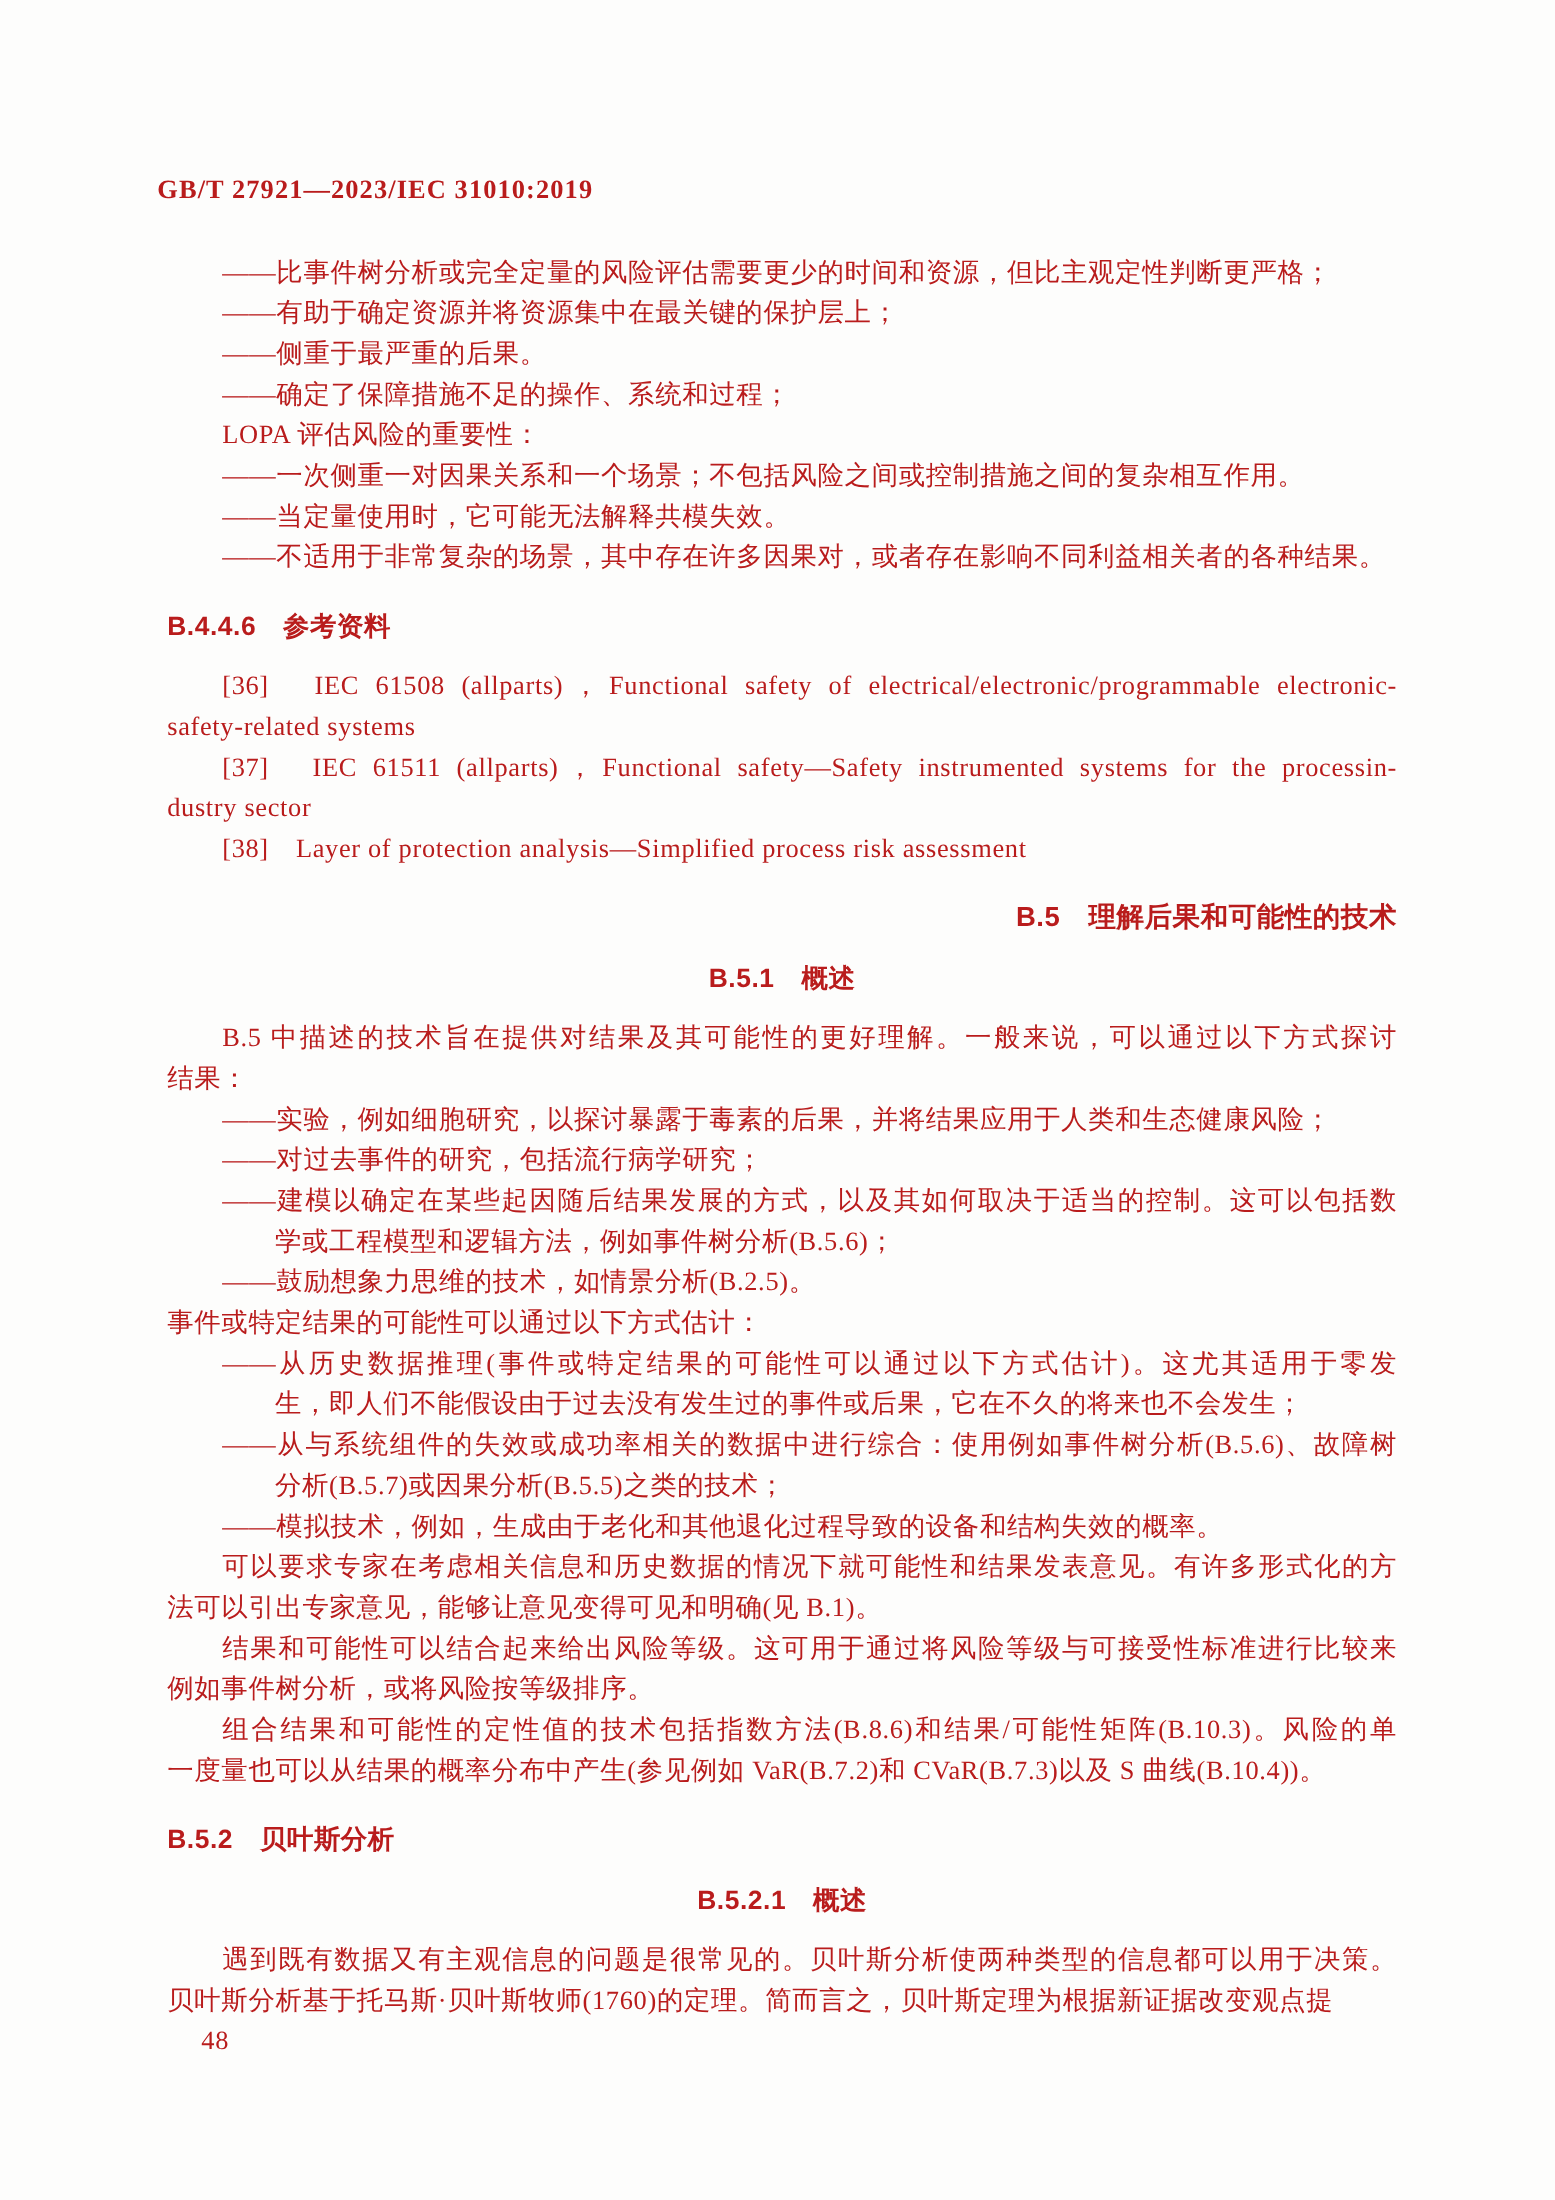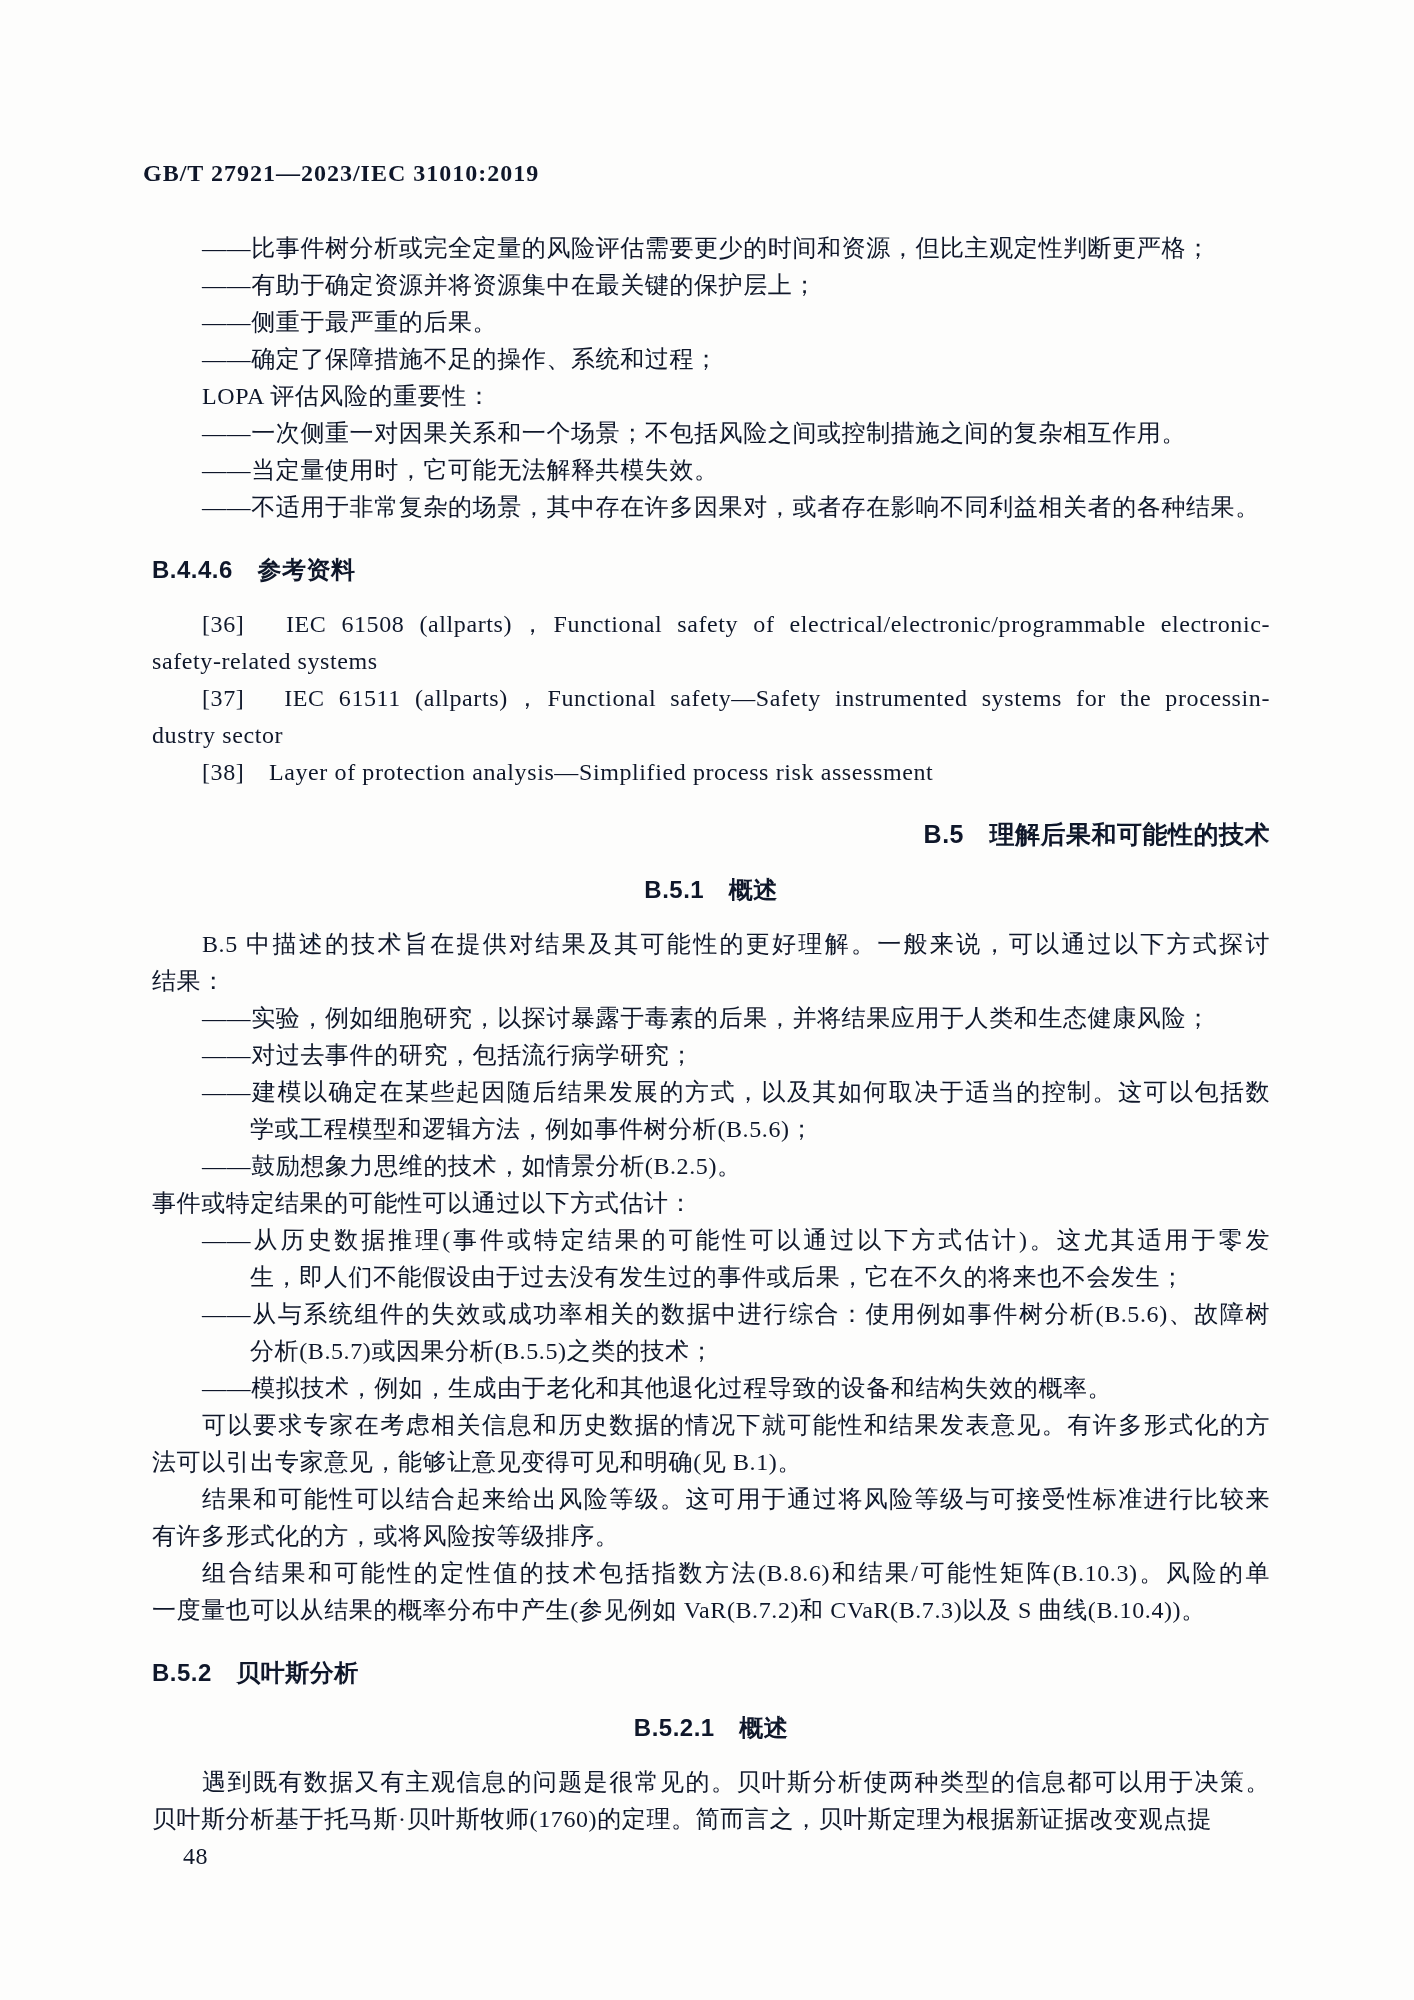--- a/index.html
+++ b/index.html
@@ -3,21 +3,21 @@
 <meta charset="utf-8">
 <style>
   html,body{margin:0;padding:0;background:#9a9a9a;}
   .page{
     position:relative;
     width:1414px;height:2000px;
     margin:0 auto;
     background:#fdfdfc;
     overflow:hidden;
     font-family:"Liberation Serif","DejaVu Serif",serif;
-    color:#0f172a;
+    color:#b91c1c;
   }
   .running-head{
     position:absolute;left:143px;top:160px;
     font-size:24px;font-weight:bold;letter-spacing:1px;
     white-space:pre;
   }
   .content{
     position:absolute;left:152px;top:230px;width:1118px;
   }
   .line{
@@ -80,21 +80,21 @@
         <div class="line ind1">——鼓励想象力思维的技术，如情景分析(B.2.5)。</div>
         <div class="line">事件或特定结果的可能性可以通过以下方式估计：</div>
         <div class="line ind1 fill">——从历史数据推理(事件或特定结果的可能性可以通过以下方式估计)。这尤其适用于零发</div>
         <div class="line ind2">生，即人们不能假设由于过去没有发生过的事件或后果，它在不久的将来也不会发生；</div>
         <div class="line ind1 fill">——从与系统组件的失效或成功率相关的数据中进行综合：使用例如事件树分析(B.5.6)、故障树</div>
         <div class="line ind2">分析(B.5.7)或因果分析(B.5.5)之类的技术；</div>
         <div class="line ind1">——模拟技术，例如，生成由于老化和其他退化过程导致的设备和结构失效的概率。</div>
         <div class="line ind1 fill">可以要求专家在考虑相关信息和历史数据的情况下就可能性和结果发表意见。有许多形式化的方</div>
         <div class="line">法可以引出专家意见，能够让意见变得可见和明确(见 B.1)。</div>
         <div class="line ind1 fill">结果和可能性可以结合起来给出风险等级。这可用于通过将风险等级与可接受性标准进行比较来</div>
-        <div class="line">有许多形式化的方，或将风险按等级排序。</div>
+        <div class="line">例如事件树分析，或将风险按等级排序。</div>
         <div class="line ind1 fill">组合结果和可能性的定性值的技术包括指数方法(B.8.6)和结果/可能性矩阵(B.10.3)。风险的单</div>
         <div class="line">一度量也可以从结果的概率分布中产生(参见例如 VaR(B.7.2)和 CVaR(B.7.3)以及 S 曲线(B.10.4))。</div>
         <div class="line head h3">B.5.2　贝叶斯分析</div>
         <div class="line head h3">B.5.2.1　概述</div>
         <div class="line ind1 fill">遇到既有数据又有主观信息的问题是很常见的。贝叶斯分析使两种类型的信息都可以用于决策。</div>
         <div class="line">贝叶斯分析基于托马斯·贝叶斯牧师(1760)的定理。简而言之，贝叶斯定理为根据新证据改变观点提</div>
       </div>
     <div class="line pagenum">48</div>
   </div>
 </div>

